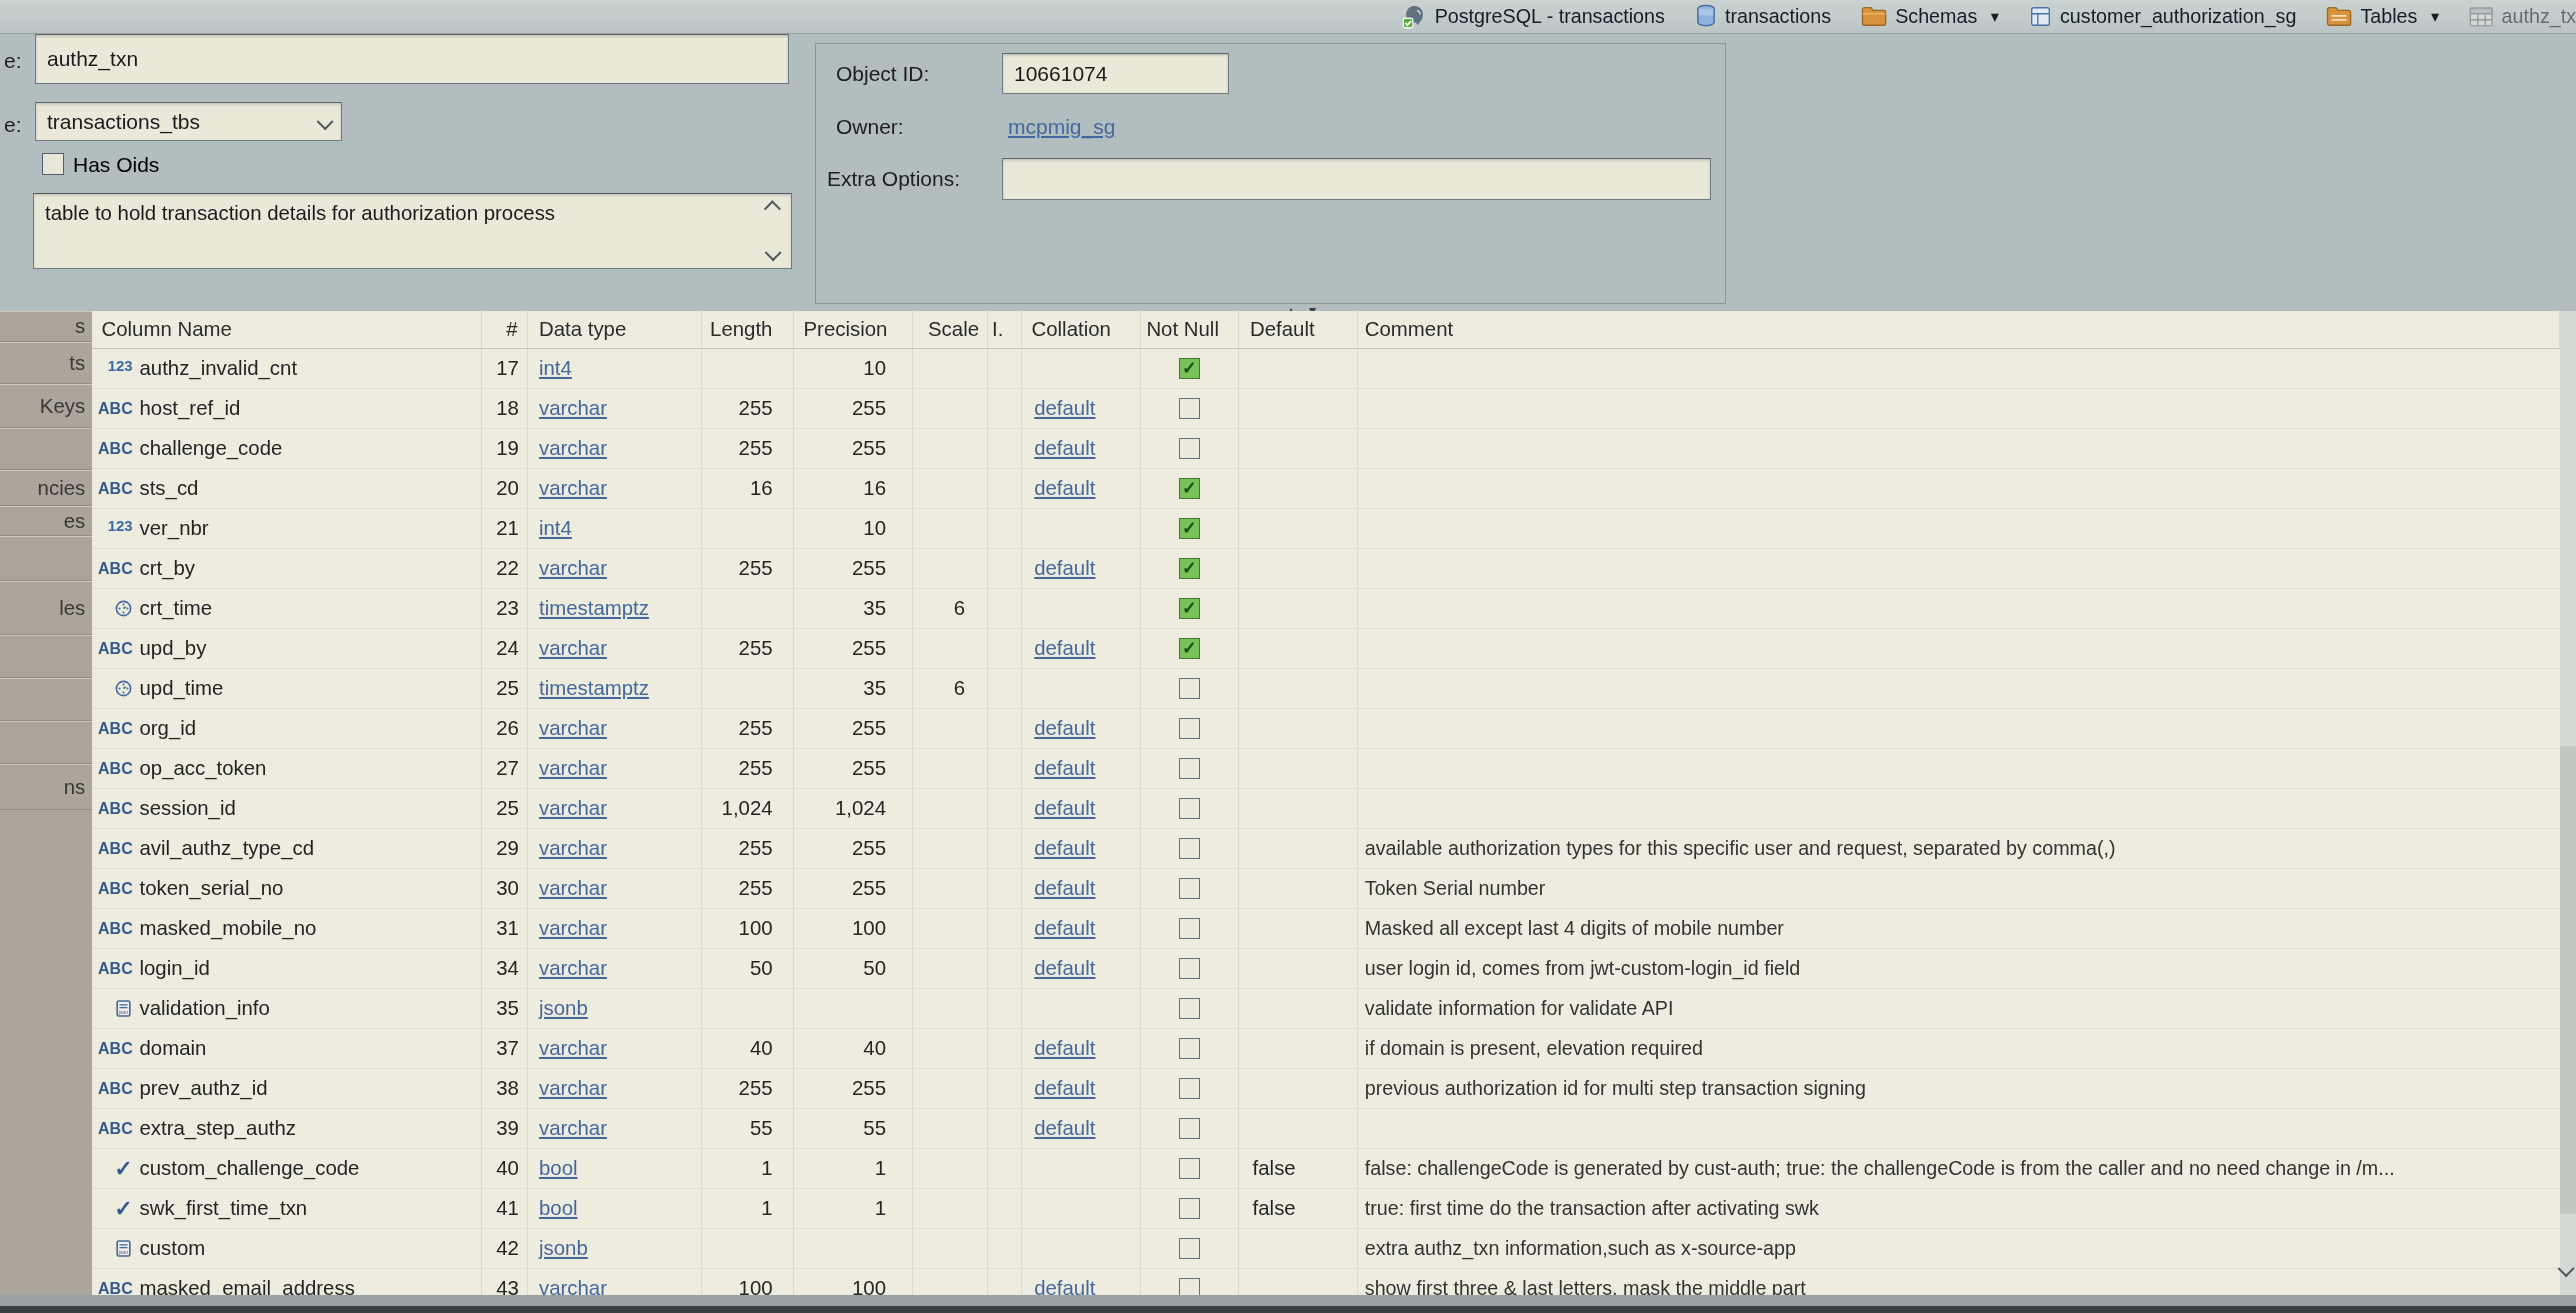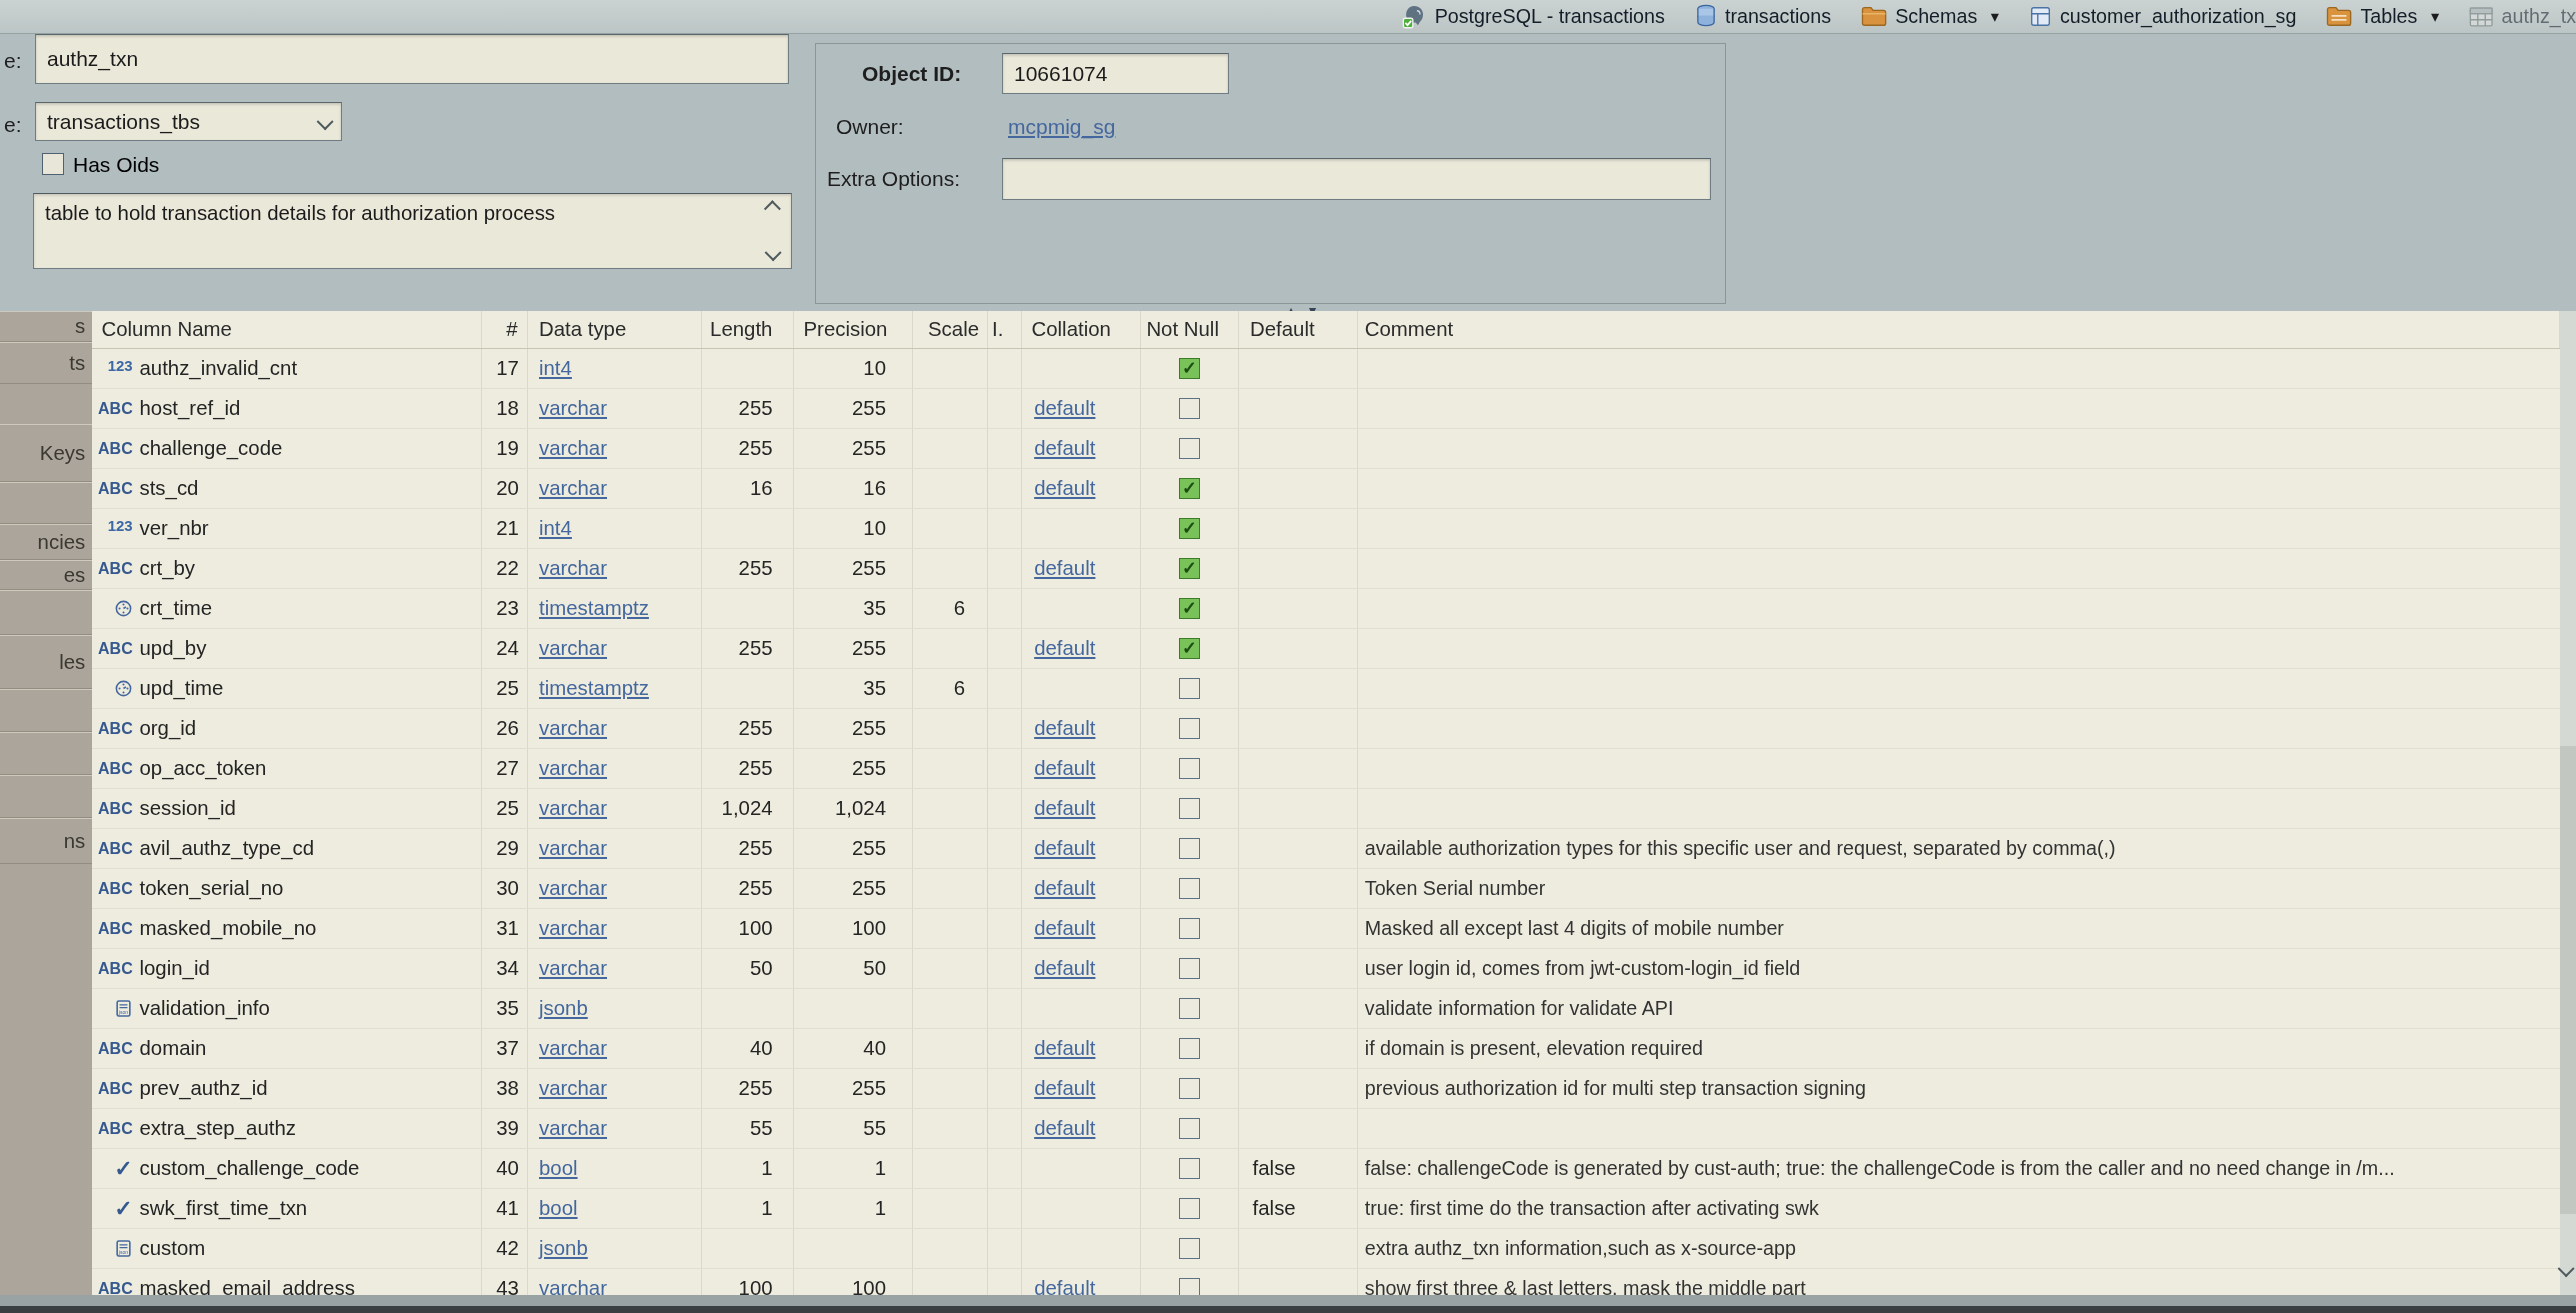--- a/index.html
+++ b/index.html
@@ -171,31 +171,31 @@
 
   <div class="descbox" style="left:33px;top:193px;width:759px;height:76px;">
     <div class="desc-text">table to hold transaction details for authorization process</div>
     <div class="desc-scroll">
       <span class="chev up"></span>
       <span class="chev down"></span>
     </div>
   </div>
 
   <div class="panel"></div>
-  <div class="plabel" style="left:862px;top:62px;font-weight:bold;">Object ID:</div>
+  <div class="plabel" style="left:836px;top:62px;">Object ID:</div>
   <input class="inputbox" style="left: 1002px; top: 53px; width: 227px; height: 41px;" value="10661074">
   <div class="plabel" style="left:836px;top:115px;">Owner:</div>
   <a class="linktext" style="position:absolute;left:1008px;top:115px;" href="#">mcpmig_sg</a>
   <div class="plabel" style="left:827px;top:167px;">Extra Options:</div>
   <input class="inputbox" style="left: 1002px; top: 158px; width: 709px; height: 42px;" value="">
 
   <div class="sidebar" id="sidebar">
       <div class="seg" style="height: 31px;">s</div>
       <div class="seg" style="height: 42px;">ts</div>
-      <div class="seg" style="height: 58px; margin-top: 40px;">Keys</div>
+      <div class="seg" style="height: 44px;">Keys</div>
       <div class="seg" style="height: 42px;"></div>
       <div class="seg" style="height: 36px;">ncies</div>
       <div class="seg" style="height: 30px;">es</div>
       <div class="seg" style="height: 45px;"></div>
       <div class="seg" style="height: 54px;">les</div>
       <div class="seg" style="height: 43px;"></div>
       <div class="seg" style="height: 43px;"></div>
       <div class="seg" style="height: 43px;"></div>
       <div class="seg" style="height: 46px;">ns</div>
     </div>

